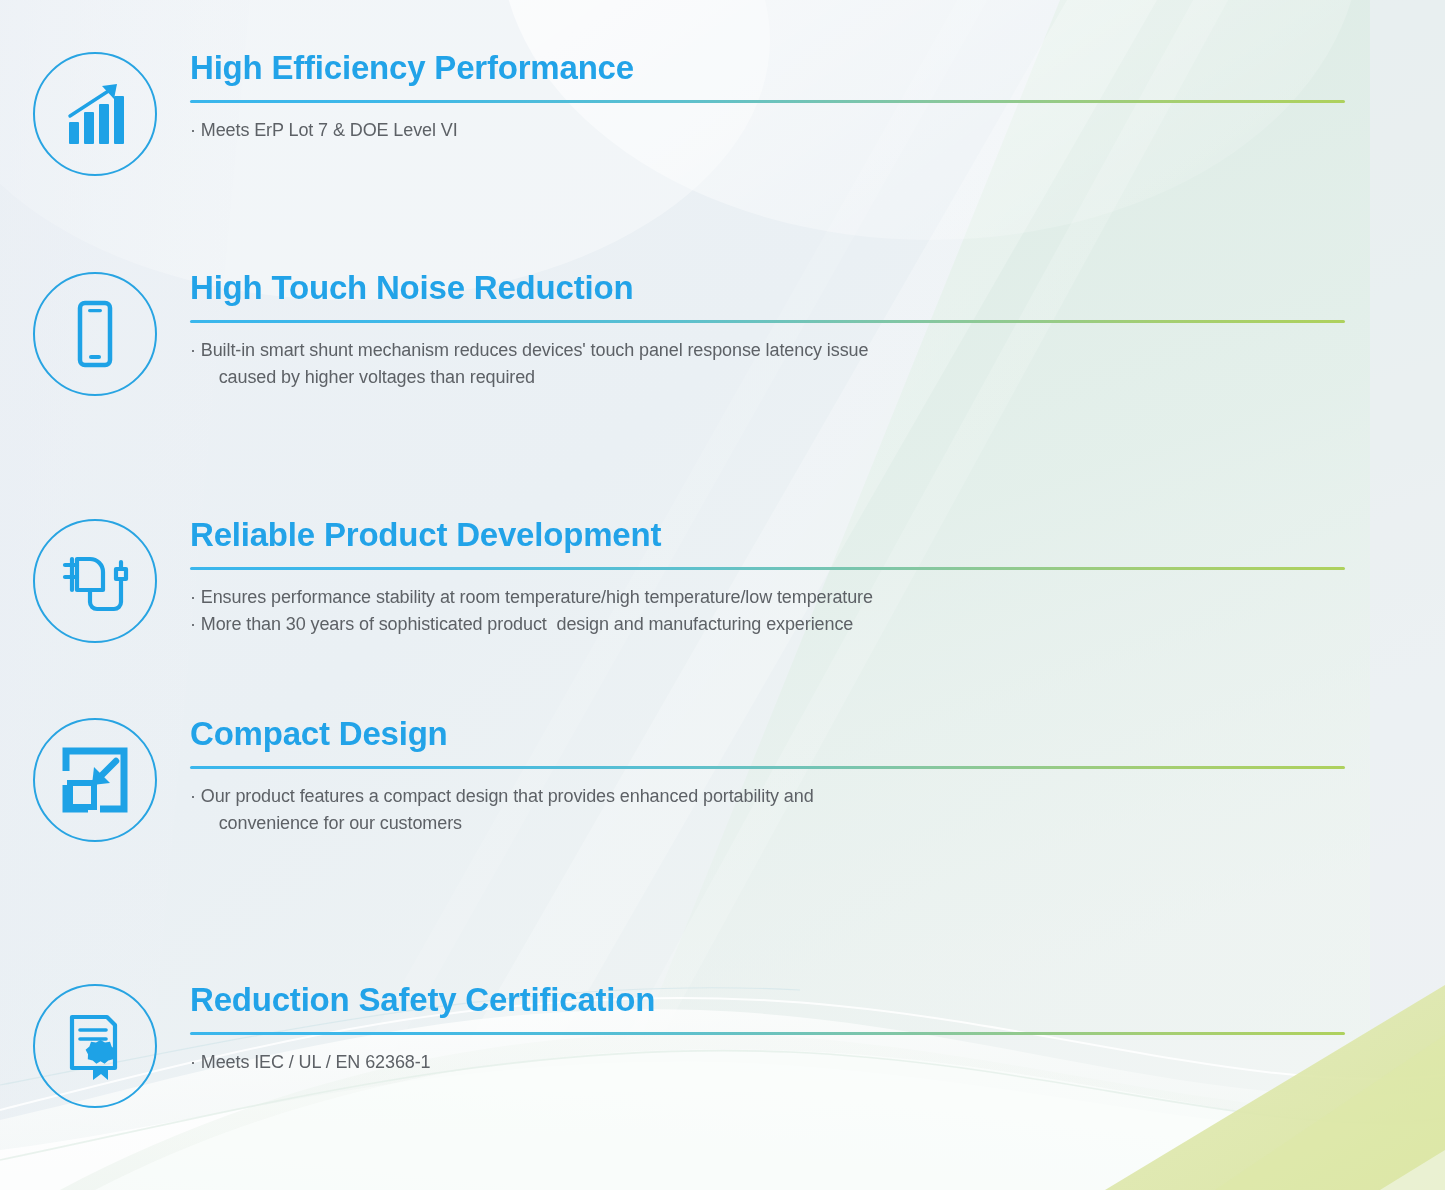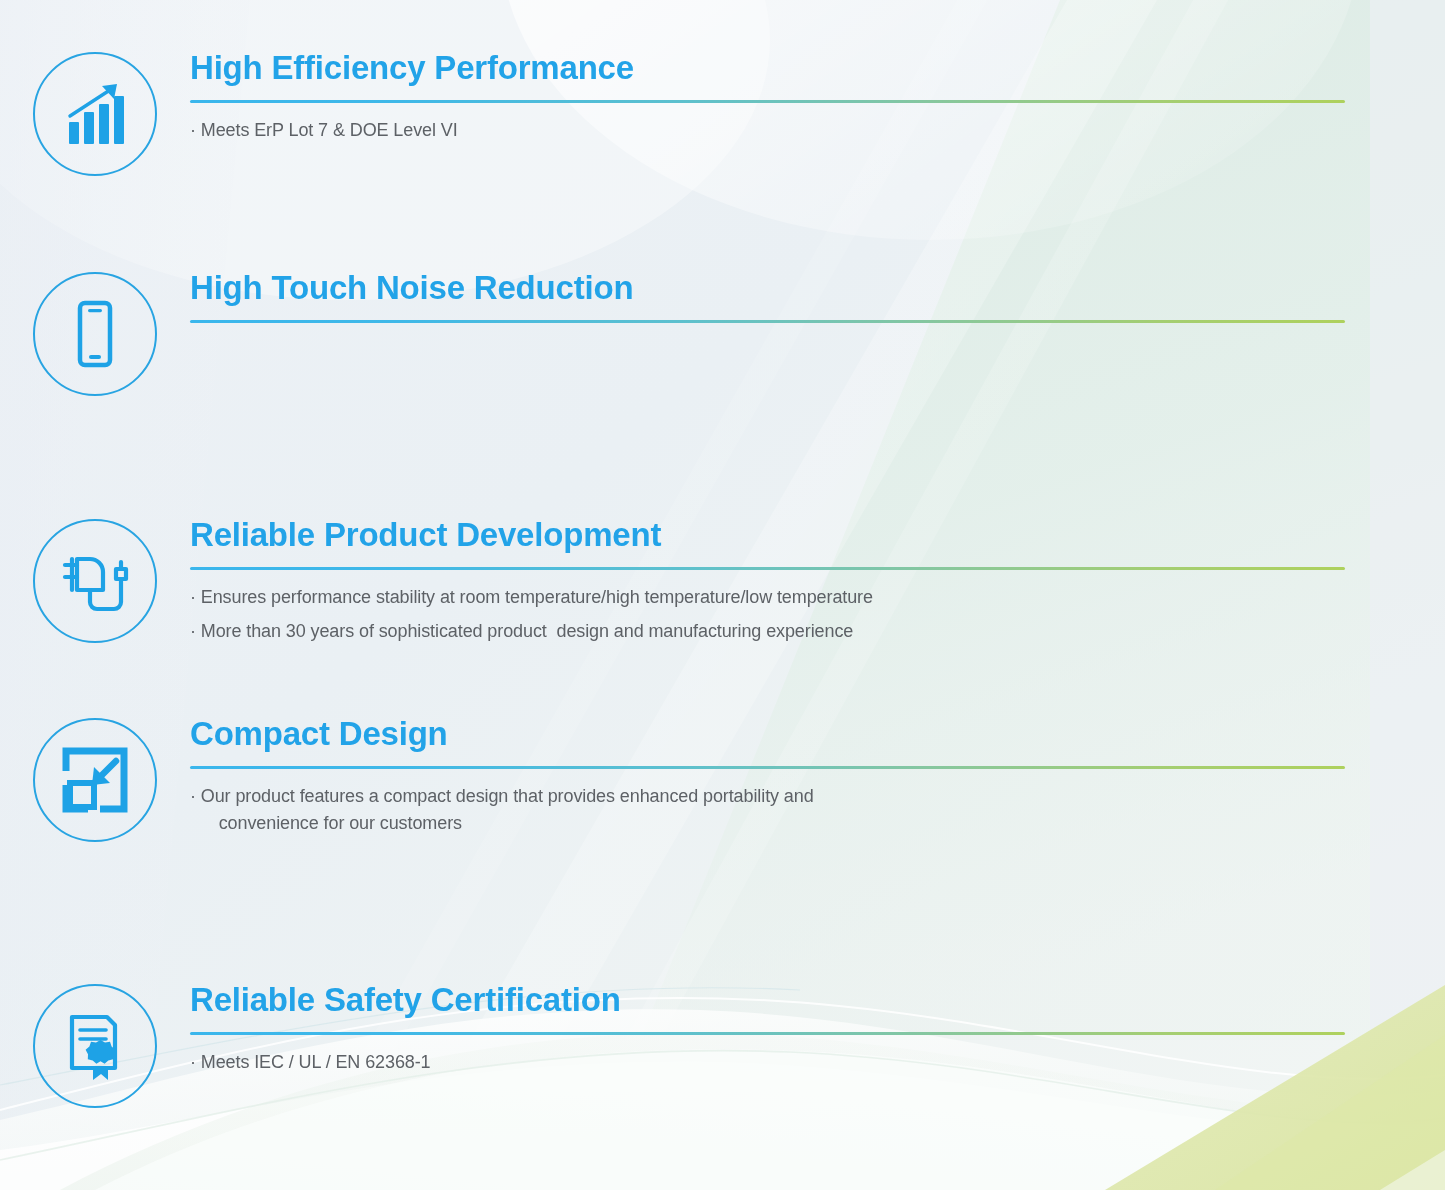--- a/index.html
+++ b/index.html
@@ -83,21 +83,21 @@
   .bullets { }
   .bullet {
     font-size:18px;
     color:#5d6166;
     line-height:1.52;
     letter-spacing:-0.1px;
     white-space:pre-wrap;
     text-indent:-14px;
     padding-left:14px;
   }
-  .bullet + .bullet { margin-top:7px; }
+  .bullet + .bullet { margin-top:0px; }
 </style>
 </head>
 <body>
 
 <div class="bg">
   <svg viewBox="0 0 1445 1190" preserveAspectRatio="none">
     <defs>
       <linearGradient id="gBase" x1="0" y1="0" x2="1" y2="1">
         <stop offset="0%" stop-color="#edf1f6"></stop>
         <stop offset="40%" stop-color="#eaf0f4"></stop>
@@ -199,20 +199,24 @@
         <svg width="72" height="72" viewBox="0 0 72 72">
           <rect x="21" y="5" width="30" height="62" rx="5" ry="5" fill="none" stroke="#1ea2e6" stroke-width="4.5"></rect>
           <rect x="29" y="11" width="14" height="3.2" rx="1.6" fill="#1ea2e6"></rect>
           <rect x="30" y="57" width="12" height="4" rx="2" fill="#1ea2e6"></rect>
         </svg>
       </div>
     </div>
     <div class="body-col">
       <div class="feat-title">High Touch Noise Reduction</div>
       <div class="rule"></div>
+      <div class="bullets">
+        <div class="bullet">· Built-in smart shunt mechanism reduces devices' touch panel response latency issue
+   caused by higher voltages than required</div>
+      </div>
     </div>
   </div>
 
   <div class="feature" style="top:515px;">
     <div class="icon-wrap">
       <div class="icon-circle">
         <svg width="78" height="72" viewBox="0 0 78 72">
           <g fill="none" stroke="#1ea2e6" stroke-width="4.2" stroke-linejoin="round" stroke-linecap="round">
 
             <path d="M21,14 L34,14 A13,13 0 0 1 47,27 L47,45 L21,45 Z"></path>
@@ -279,21 +283,21 @@
             <path d="M41.5,30
                      L46,32.5 L51,31.8 L52.6,36.6 L56.4,39.8 L54,44.2 L54.2,49.3 L49.3,50.4
                      L45.6,53.8 L41.5,51.2 L37.4,53.8 L33.7,50.4 L28.8,49.3 L29,44.2
                      L26.6,39.8 L30.4,36.6 L32,31.8 L37,32.5 Z"></path>
           </g>
           <circle cx="41.5" cy="41.5" r="7.6" fill="#ffffff" opacity="0.0"></circle>
         </svg>
       </div>
     </div>
     <div class="body-col">
-      <div class="feat-title">Reliable Safety Certification</div>
+      <div class="feat-title">Reduction Safety Certification</div>
       <div class="rule"></div>
       <div class="bullets">
         <div class="bullet">· Meets IEC / UL / EN 62368-1</div>
       </div>
     </div>
   </div>
 
 </div>
 
 </body></html>

